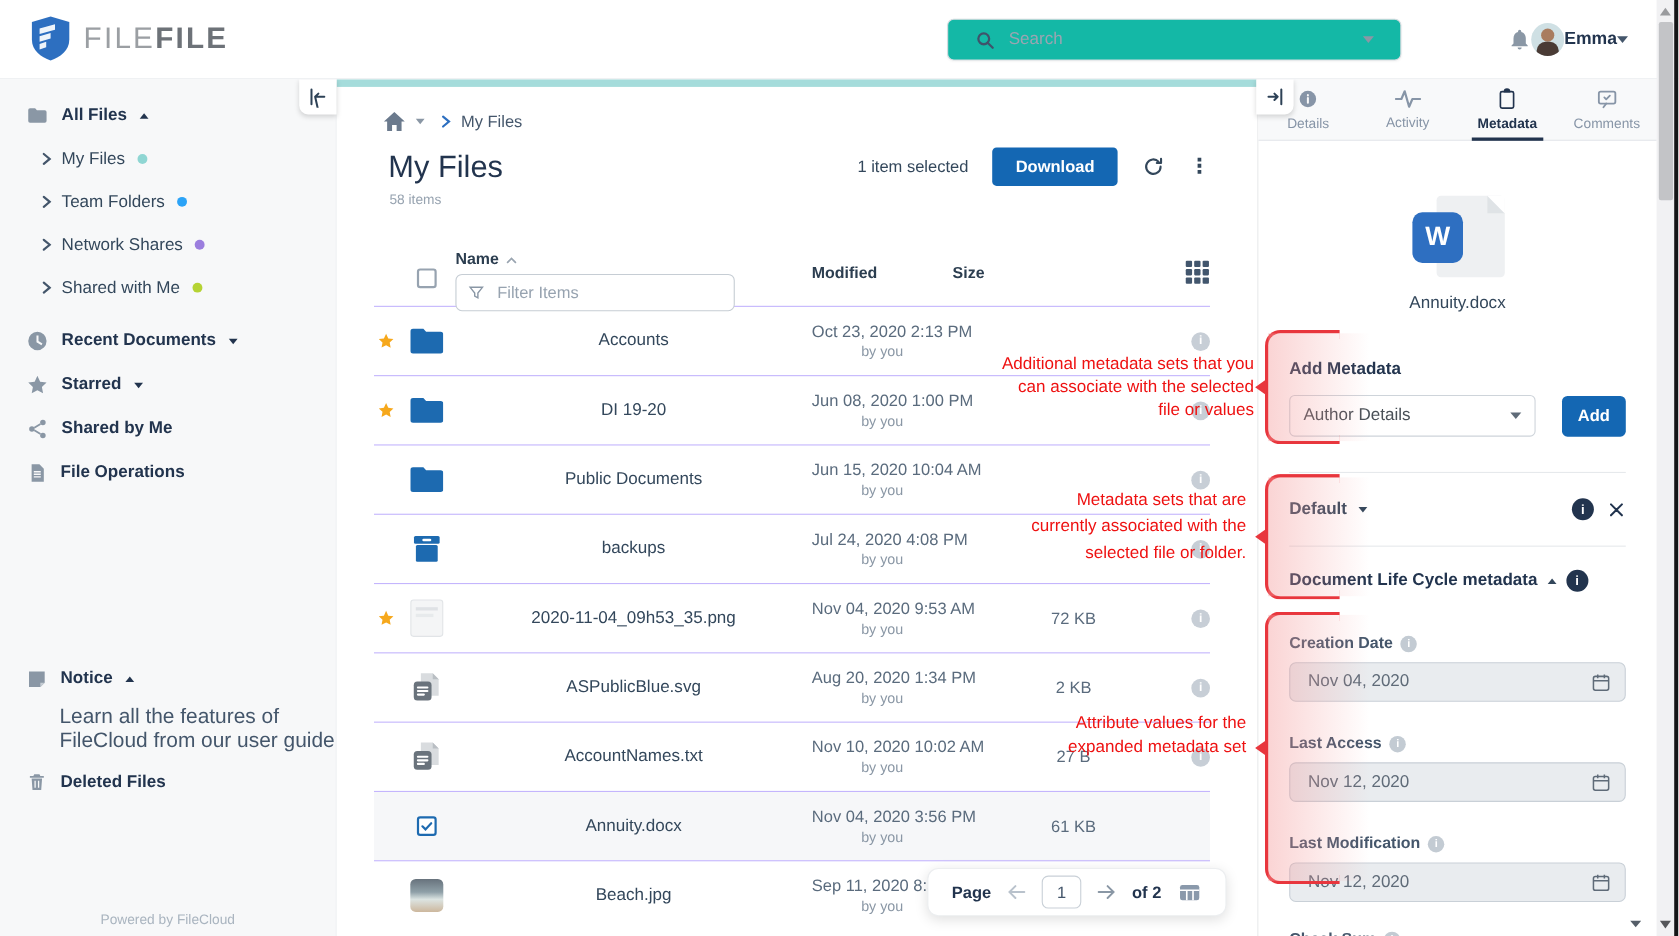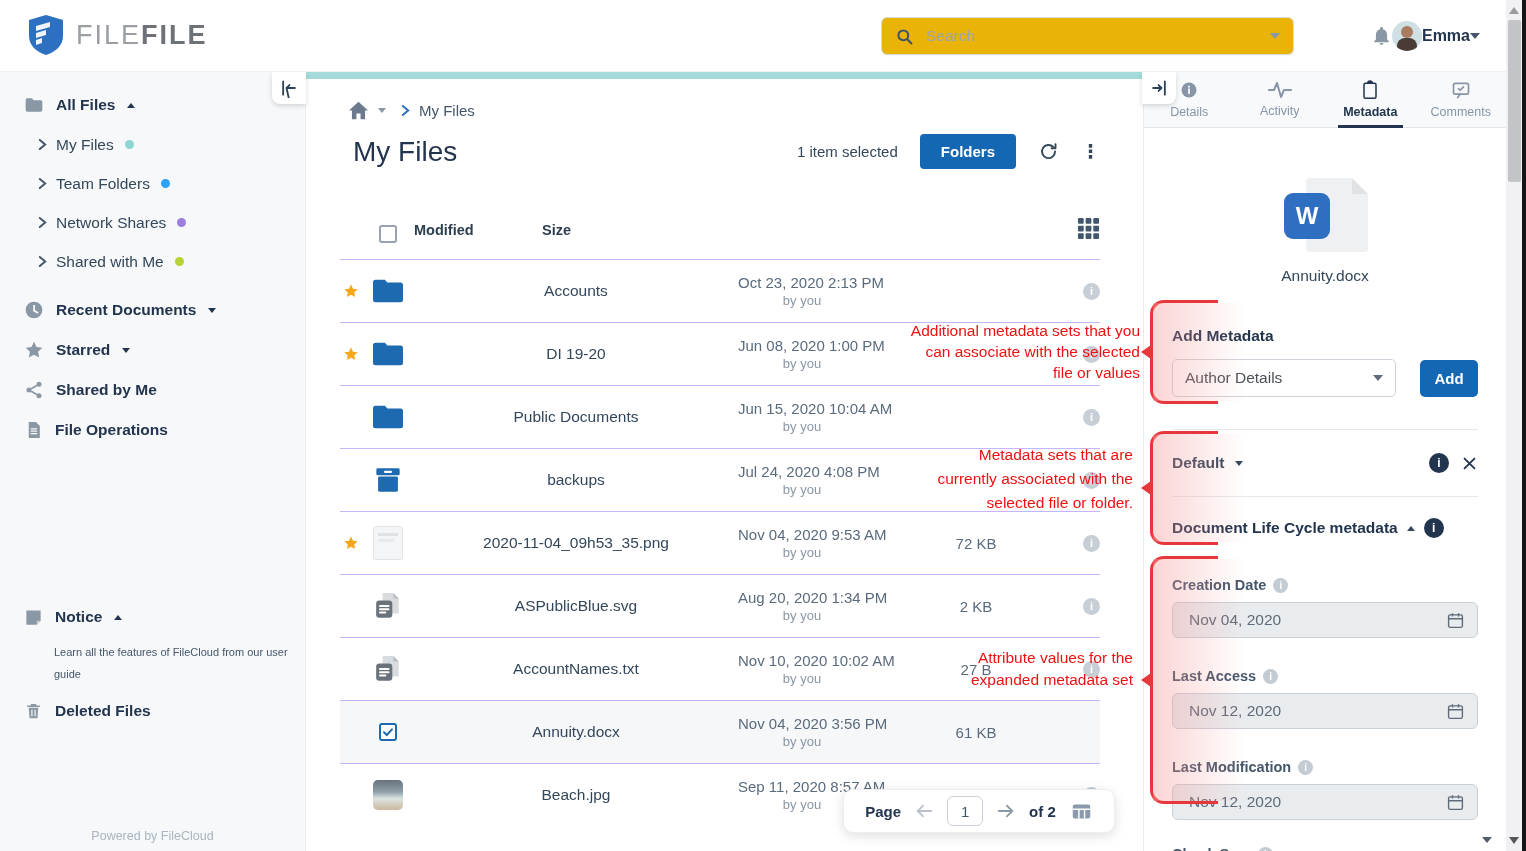--- a/index.html
+++ b/index.html
@@ -5,22 +5,22 @@
   html,body{margin:0;padding:0;background:#fff;}
   *{box-sizing:border-box;}
   .stage{position:relative;width:1526px;height:851px;overflow:hidden;
     font-family:"Liberation Sans","DejaVu Sans",sans-serif;color:#33475b;background:#fff;}
 
   
   .hdr{position:absolute;left:0;top:0;width:1526px;height:72px;background:#fff;border-bottom:1px solid #eef0f2;z-index:5;}
   .logo{position:absolute;left:28px;top:14px;display:flex;align-items:center;gap:12px;}
   .logo-text{font-size:27px;letter-spacing:2px;color:#9b9fa3;}
   .logo-text b{color:#6d7278;font-weight:700;}
-  .searchbox{position:absolute;left:881px;top:17px;width:413px;height:38px;border:1px solid #d6dbe0;border-radius:6px;
-    display:flex;align-items:center;padding:0 13px;gap:10px;background:#eab308;box-shadow:0 1px 2px rgba(0,0,0,.04);}
+  .searchbox{position:absolute;left:861px;top:17px;width:413px;height:38px;border:1px solid #d6dbe0;border-radius:6px;
+    display:flex;align-items:center;padding:0 24px;gap:10px;background:#14b8a6;box-shadow:0 1px 2px rgba(0,0,0,.04);}
   .searchbox input{flex:1;border:none;outline:none;font-size:15.5px;color:#33475b;font-family:inherit;background:transparent;}
   .searchbox input::placeholder{color:#9aa5b1;}
   .hdr-right{position:absolute;right:46px;top:0;height:72px;display:flex;align-items:center;}
   .avatar{width:30px;height:30px;border-radius:50%;background:#cfe0e4;position:relative;overflow:hidden;display:inline-block;}
   .avatar::before{content:"";position:absolute;left:9px;top:5px;width:12px;height:12px;border-radius:50%;background:#a97c5f;}
   .avatar::after{content:"";position:absolute;left:5px;top:17px;width:20px;height:13px;border-radius:8px 8px 0 0;background:#4a3b35;}
   .uname{font-size:16px;font-weight:700;color:#22344e;}
   .caret{display:inline-block;width:0;height:0;border-left:5px solid transparent;border-right:5px solid transparent;vertical-align:middle;}
   .caret.down{border-top:6px solid currentColor;}
   .caret.up{border-bottom:6px solid currentColor;}
@@ -30,21 +30,21 @@
 
   
   .sidebar{position:absolute;left:0;top:72px;width:305px;height:779px;background:#f7f8f9;padding:13px 0 0 24px;z-index:1;}
   .side-item{display:flex;align-items:center;gap:12px;height:38px;font-size:15.5px;color:#33475b;cursor:pointer;}
   .side-item.top{height:40px;font-weight:700;color:#22344e;}
   .side-item.child{margin-left:14px;height:39px;gap:9px;}
   .dot{width:9px;height:9px;border-radius:50%;display:inline-block;margin-left:2px;}
   .dot.teal{background:#8fd6d3;}.dot.blue{background:#2ba3f7;}.dot.purple{background:#9b7ede;}.dot.lime{background:#b5d334;}
   .side-gap{height:9px;}
   .notice-gap{height:147px;}
-  .notice-text{margin:4px 0 6px 30px;font-size:11px;color:#44566b;line-height:22px;}
+  .notice-text{margin:4px 0 6px 30px;font-size:19px;color:#44566b;line-height:22px;}
   .powered{position:absolute;left:0;bottom:8px;width:100%;text-align:center;font-size:12.5px;color:#a9b4bf;}
   .chev{width:9px;height:13px;flex:0 0 auto;}
 
   
   .main{position:absolute;left:305px;top:72px;width:838px;height:779px;background:#fff;border-left:1px solid #eceef0;z-index:2;}
   .teal-bar{height:7px;background:#a5dcdb;}
   .collapse-tab{position:absolute;width:34px;height:32px;background:#fff;display:flex;align-items:center;justify-content:center;
     box-shadow:0 2px 5px rgba(0,0,0,.15);z-index:20;cursor:pointer;}
   .collapse-tab.lft{left:-34px;top:0;border-radius:0 0 0 8px;}
   .collapse-tab.rgt{left:-2px;top:0;border-radius:0 0 8px 0;}
@@ -291,34 +291,46 @@
         <span class="caret sm down" style="color:#8a97a5"></span>
         <svg class="chev" viewBox="0 0 10 14" style="margin-left:6px">
             <path d="M2 2l6 5-6 5" stroke="#2d6fc0" stroke-width="2.2" fill="none" stroke-linecap="round"></path>
           </svg>
         <span>My Files</span>
       </div>
       <div class="title-row">
         <span class="ptitle">My Files</span>
         <div class="title-controls">
           <span class="sel-status">1 item selected</span>
-          <button class="btn-primary">Folders</button>
+          <button class="btn-primary">Download</button>
           <svg width="21" height="21" viewBox="0 0 24 24" fill="none" stroke="#33475b" stroke-width="2.2">
               <path d="M19.5 12a7.5 7.5 0 1 1-2.1-5.2" stroke-linecap="round"></path>
               <path d="M20 3.8v4.4h-4.4" stroke-linecap="round" stroke-linejoin="round"></path>
             </svg>
           <span class="kebab">⋮</span>
         </div>
       </div>
+      <div class="items-count">58 items</div>
 
       <div class="thead">
         <span class="cstar"></span>
         <span class="cicon" style="align-self:center">
             <span class="checkbox"></span>
           </span>
+        <span class="cname th-name-wrap">
+          <span class="th-label"><span>Name</span><svg class="sortchev" viewBox="0 0 10 7">
+                <path d="M1 6l4-4 4 4" stroke="#9aa5b1" stroke-width="1.6" fill="none"></path>
+              </svg></span>
+          <span class="filter">
+            <svg width="16" height="16" viewBox="0 0 20 20" fill="none" stroke="#8a97a5" stroke-width="1.6">
+                <path d="M3 4h14l-5.2 6.5V16l-3.6-2v-3.5z"></path>
+              </svg>
+            <input placeholder="Filter Items" style="">
+          </span>
+        </span>
         <span class="cmod th-mod th-label">Modified</span>
         <span class="csize th-size th-label" style="padding-left:0">Size</span>
         <span class="gridbtn">
           <svg width="23" height="23" viewBox="0 0 24 24" fill="#42566d">
               <rect x="1" y="1" width="6" height="6" rx="1"></rect>
               <rect x="9" y="1" width="6" height="6" rx="1"></rect>
               <rect x="17" y="1" width="6" height="6" rx="1"></rect>
               <rect x="1" y="9" width="6" height="6" rx="1"></rect>
               <rect x="9" y="9" width="6" height="6" rx="1"></rect>
               <rect x="17" y="9" width="6" height="6" rx="1"></rect>

